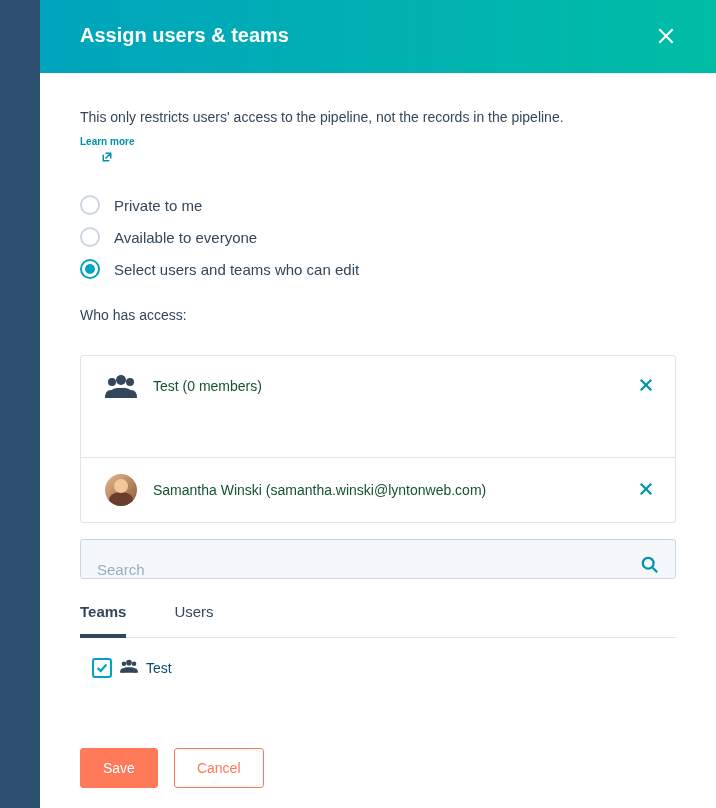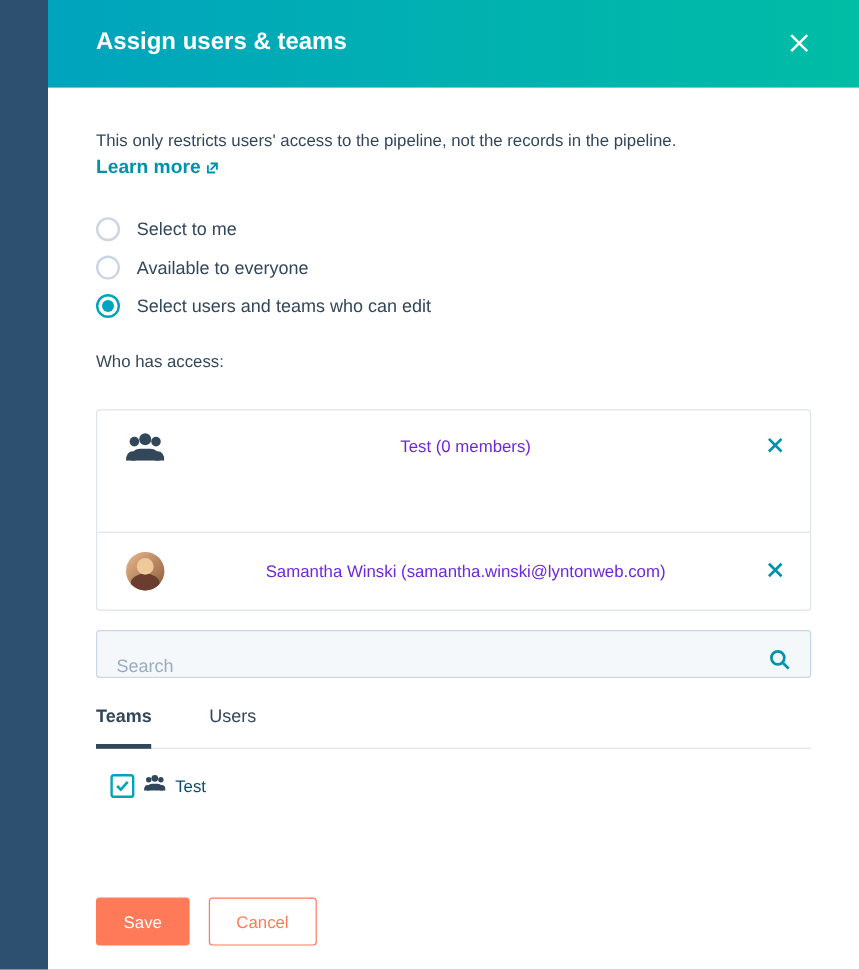--- a/index.html
+++ b/index.html
@@ -4,37 +4,37 @@
   <style>
     * { box-sizing: border-box; margin: 0; padding: 0; font-family: -apple-system, BlinkMacSystemFont, 'Segoe UI', Helvetica, Arial, sans-serif; }
     body { width: 716px; height: 808px; background: #2e5070; overflow: hidden; }
     .modal { position: absolute; left: 40px; top: 0; width: 676px; height: 808px; background: #fff; display: flex; flex-direction: column; }
     .modal-header { background: linear-gradient(90deg, #00a4bd, #00bda5); color: #fff; padding: 24px 40px 26px 40px; display: flex; align-items: center; justify-content: space-between; }
     .modal-header h1 { font-size: 20px; font-weight: 600; }
     .close-x { width: 20px; height: 20px; cursor: pointer; }
     .close-x svg { width: 20px; height: 20px; }
     .modal-body { flex: 1; padding: 36px 40px 0 40px; overflow-y: auto; }
     .intro-text { color: #33475b; font-size: 14px; margin-bottom: 6px; }
-    .learn-more { color: #0091ae; font-size: 16px; font-weight: 600; text-decoration: none; display: inline-flex; align-items: center; gap: 4px; }
+    .learn-more { color: #0091ae; font-size: 10px; font-weight: 600; text-decoration: none; display: inline-flex; align-items: center; gap: 4px; flex-direction: column; }
     .learn-more svg { width: 12px; height: 12px; }
     .radio-group { margin-top: 32px; display: flex; flex-direction: column; gap: 12px; }
     .radio-item { display: flex; align-items: center; gap: 14px; cursor: pointer; }
     .radio-circle { width: 20px; height: 20px; border-radius: 50%; border: 2px solid #cbd6e2; flex-shrink: 0; display: flex; align-items: center; justify-content: center; }
     .radio-circle.selected { border-color: #00a4bd; }
     .radio-circle.selected::after { content: ""; width: 10px; height: 10px; border-radius: 50%; background: #00a4bd; }
     .radio-label { color: #33475b; font-size: 15px; }
     .who-label { color: #33475b; font-size: 14px; margin-top: 28px; margin-bottom: 32px; }
     .access-list { border: 1px solid #dfe3eb; border-radius: 3px; }
     .access-row { display: flex; align-items: center; padding: 16px 20px 16px 24px; gap: 16px; }
     .access-row + .access-row { border-top: 1px solid #dfe3eb; margin-top: 41px; }
     .access-row .icon { width: 32px; height: 28px; display: flex; align-items: center; justify-content: center; flex-shrink: 0; }
     .access-row .avatar { width: 32px; height: 32px; border-radius: 50%; background: linear-gradient(135deg, #e8b88c 0%, #8c5a3d 100%); flex-shrink: 0; position: relative; overflow: hidden; }
     .avatar::after { content: ""; position: absolute; width: 14px; height: 14px; border-radius: 50%; background: #f0c89a; left: 9px; top: 5px; }
     .avatar::before { content: ""; position: absolute; width: 24px; height: 16px; border-radius: 50% 50% 0 0; background: #6b3d2e; left: 4px; top: 18px; }
-    .access-name { flex: 1; color: #6d28d9; font-size: 14px; text-align: center; }
+    .access-name { flex: 1; color: #14532d; font-size: 14px; }
     .remove-x { width: 16px; height: 16px; cursor: pointer; color: #0091ae; }
     .remove-x svg { width: 14px; height: 14px; }
     .search-box { margin-top: 16px; border: 1px solid #cbd6e2; background: #f5f8fa; border-radius: 3px; display: flex; align-items: flex-end; padding: 0 16px; height: 40px; }
     .search-box input { flex: 1; border: none; background: transparent; font-size: 15px; color: #33475b; outline: none; }
     .search-box input::placeholder { color: #99acc2; }
     .search-icon svg { width: 18px; height: 18px; }
     .tabs { display: flex; border-bottom: 1px solid #dfe3eb; margin-top: 10px; }
     .tab { padding: 14px 0; margin-right: 48px; color: #33475b; font-size: 15px; cursor: pointer; border-bottom: 4px solid transparent; margin-bottom: -1px; }
     .tab.active { font-weight: 600; border-bottom-color: #33475b; text-align: center; }
     .list-row { display: flex; align-items: center; gap: 8px; padding: 20px 12px; }
@@ -66,21 +66,21 @@
     <a href="#" class="learn-more">
       <span>Learn more</span>
       <svg viewBox="0 0 16 16">
           <path d="M6 3h7v7M13 3L6 10M11 13H3V5" stroke="#0091ae" stroke-width="2" fill="none"></path>
         </svg>
     </a>
 
     <div class="radio-group">
       <div class="radio-item">
         <div class="radio-circle"></div>
-        <span class="radio-label">Select to me</span>
+        <span class="radio-label">Private to me</span>
       </div>
       <div class="radio-item">
         <div class="radio-circle"></div>
         <span class="radio-label">Available to everyone</span>
       </div>
       <div class="radio-item">
         <div class="radio-circle selected"></div>
         <span class="radio-label">Select users and teams who can edit</span>
       </div>
     </div>

